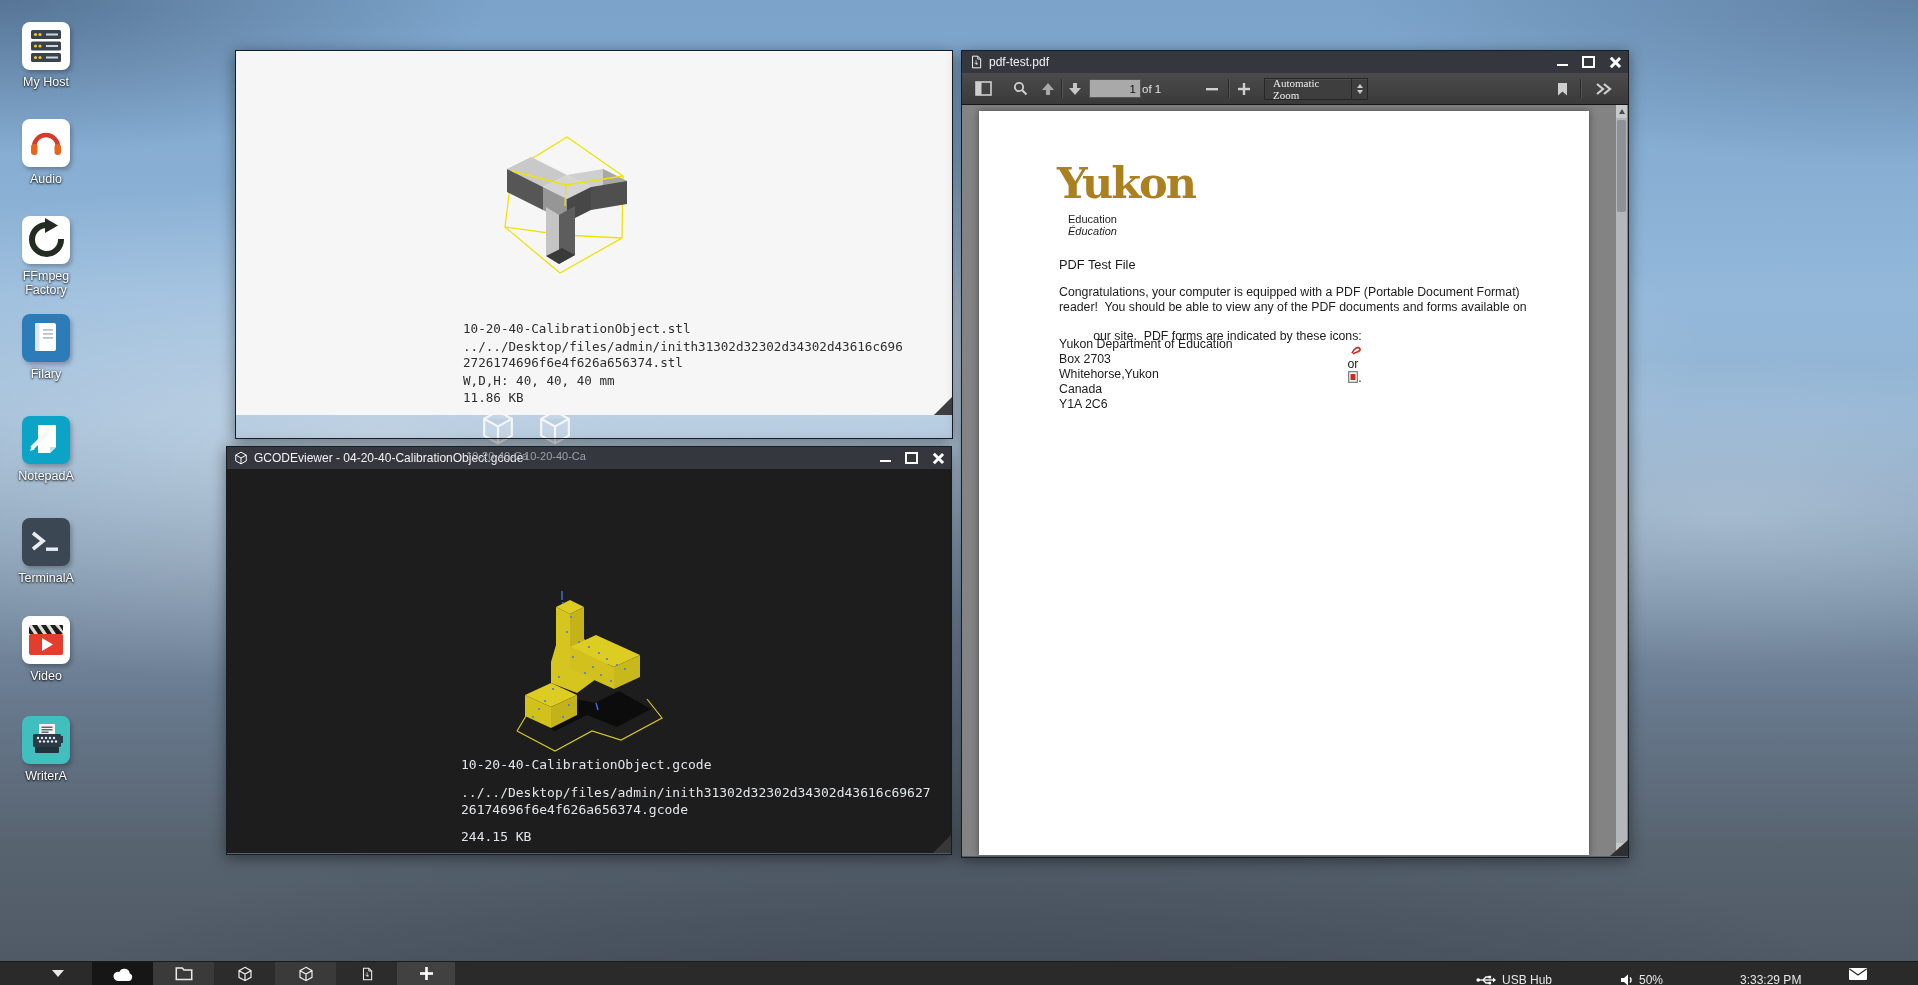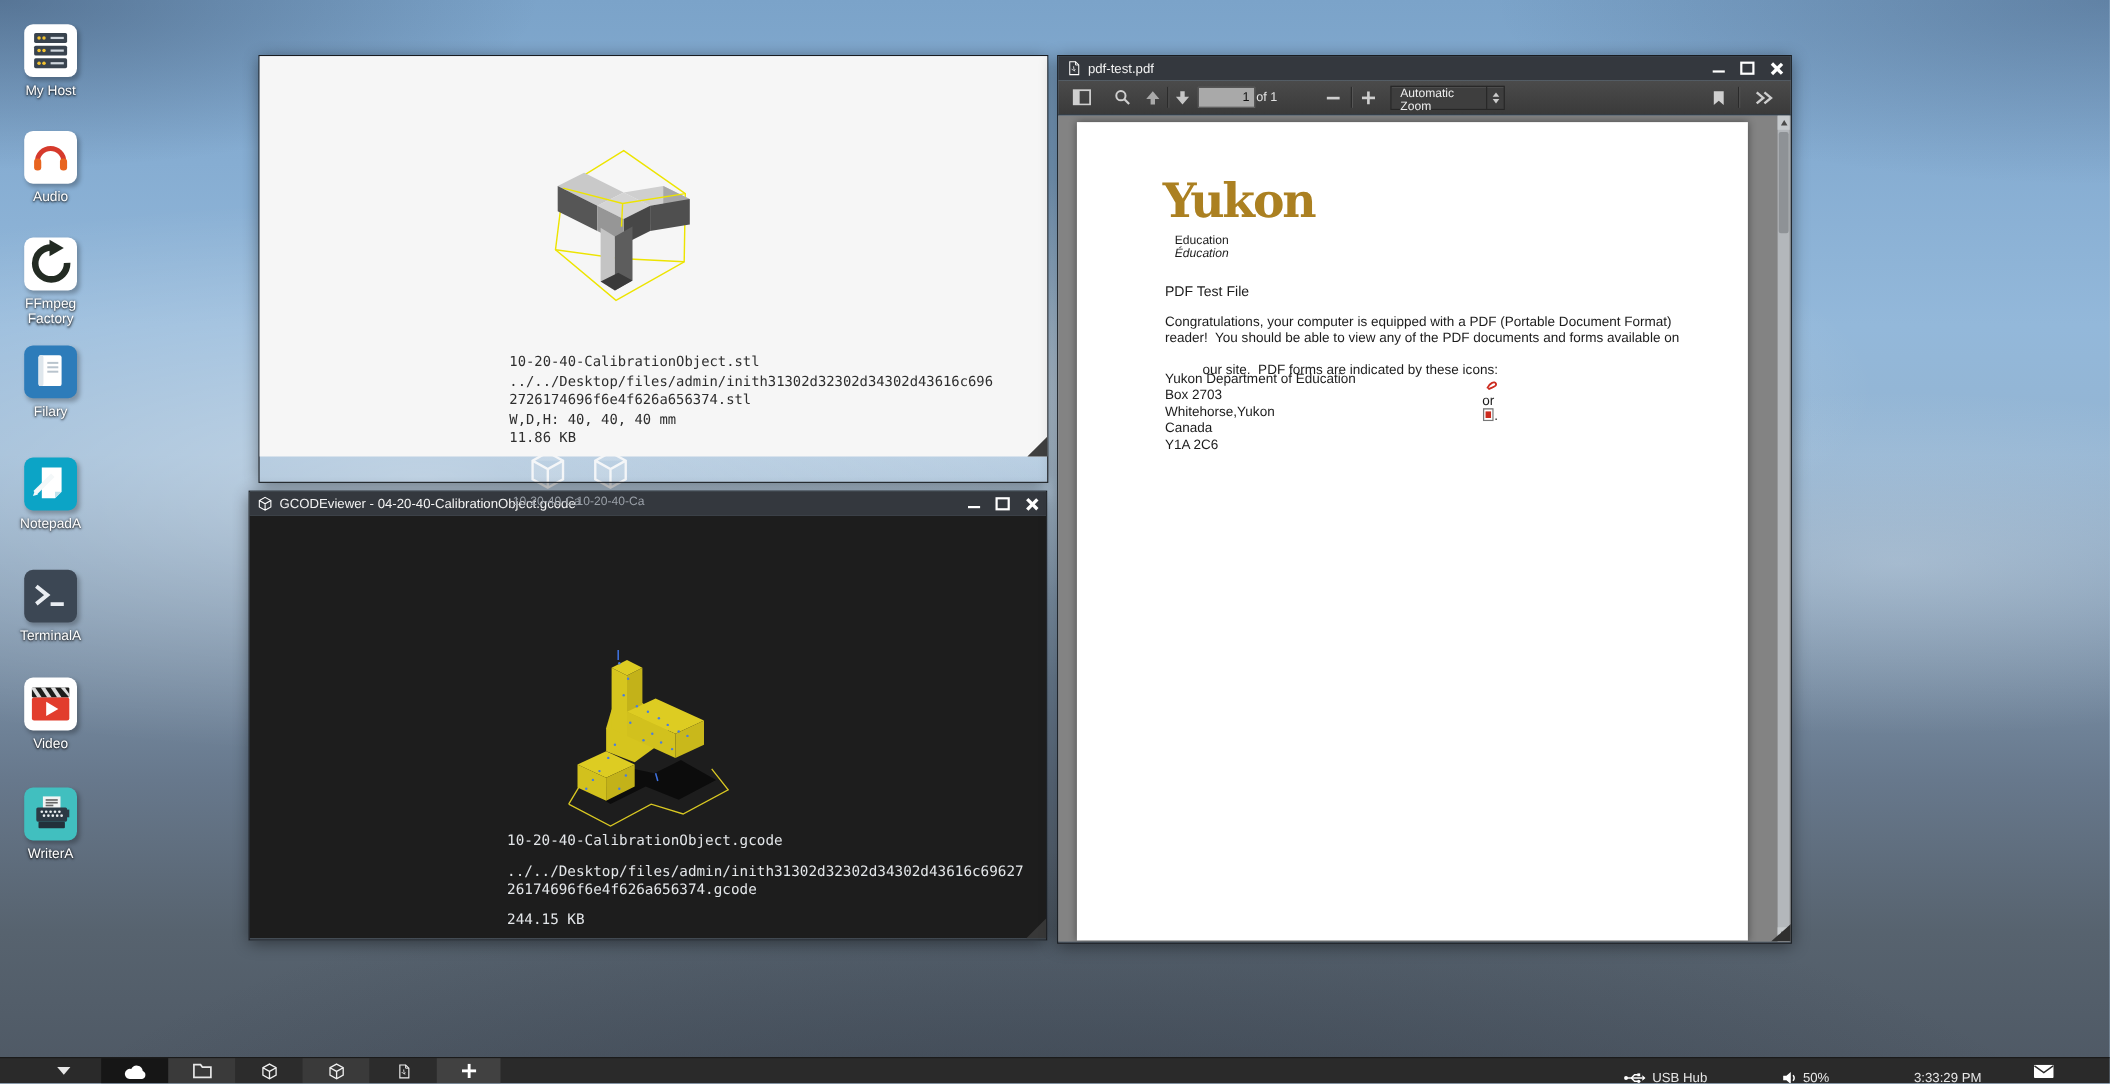--- a/index.html
+++ b/index.html
@@ -38,21 +38,21 @@
   .mono{font-family:"DejaVu Sans Mono",monospace;white-space:pre;}
   
   .pdf-toolbar{position:relative;height:31px;background:linear-gradient(#4b4b4b,#3a3a3a);
     border-bottom:1px solid #161616;}
   .pt-item{position:absolute;top:0;height:31px;display:flex;align-items:center;justify-content:center;}
   .pt-divider{position:absolute;top:6px;width:1px;height:19px;background:#2a2a2a;box-shadow:1px 0 0 #555;}
   .page-input{position:absolute;width:42px;height:17px;background:#a9a9a9;border:1px solid #555;
     font-size:11.5px;text-align:right;padding:0 4px;color:#111;}
   .of-label{color:#e2e2e2;font-size:11.5px;}
   .zoom-dd{position:absolute;height:20px;background:#3e3e3e;border:1px solid #262626;
-    box-shadow:inset 0 1px 0 rgba(255,255,255,.08);display:flex;align-items:flex-start;color:#ededed;font-size:11px;}
+    box-shadow:inset 0 1px 0 rgba(255,255,255,.08);display:flex;align-items:center;color:#ededed;font-size:11px;font-family:Liberation Serif, serif;}
   .zoom-dd .lbl{padding:0 8px;flex:1;}
   .zoom-spin{width:15px;height:100%;border-left:1px solid #262626;display:flex;flex-direction:column;
     align-items:center;justify-content:center;gap:2px;}
   .tri-up{width:0;height:0;border-left:3.5px solid transparent;border-right:3.5px solid transparent;border-bottom:4px solid #ccc;}
   .tri-dn{width:0;height:0;border-left:3.5px solid transparent;border-right:3.5px solid transparent;border-top:4px solid #ccc;}
   .pdf-content{position:relative;background:#838383;overflow:hidden;text-align:right;}
   .pdf-page{position:absolute;background:#fff;box-shadow:0 0 7px rgba(0,0,0,.45);}
   .doc-line{position:absolute;white-space:pre;color:#1c1c1c;font-size:12.3px;}
   .scrollbar{position:absolute;background:#b3b7bb;}
   .sb-btn{position:absolute;left:0;width:11px;height:13px;background:#c6cacd;display:flex;align-items:center;justify-content:center;}

